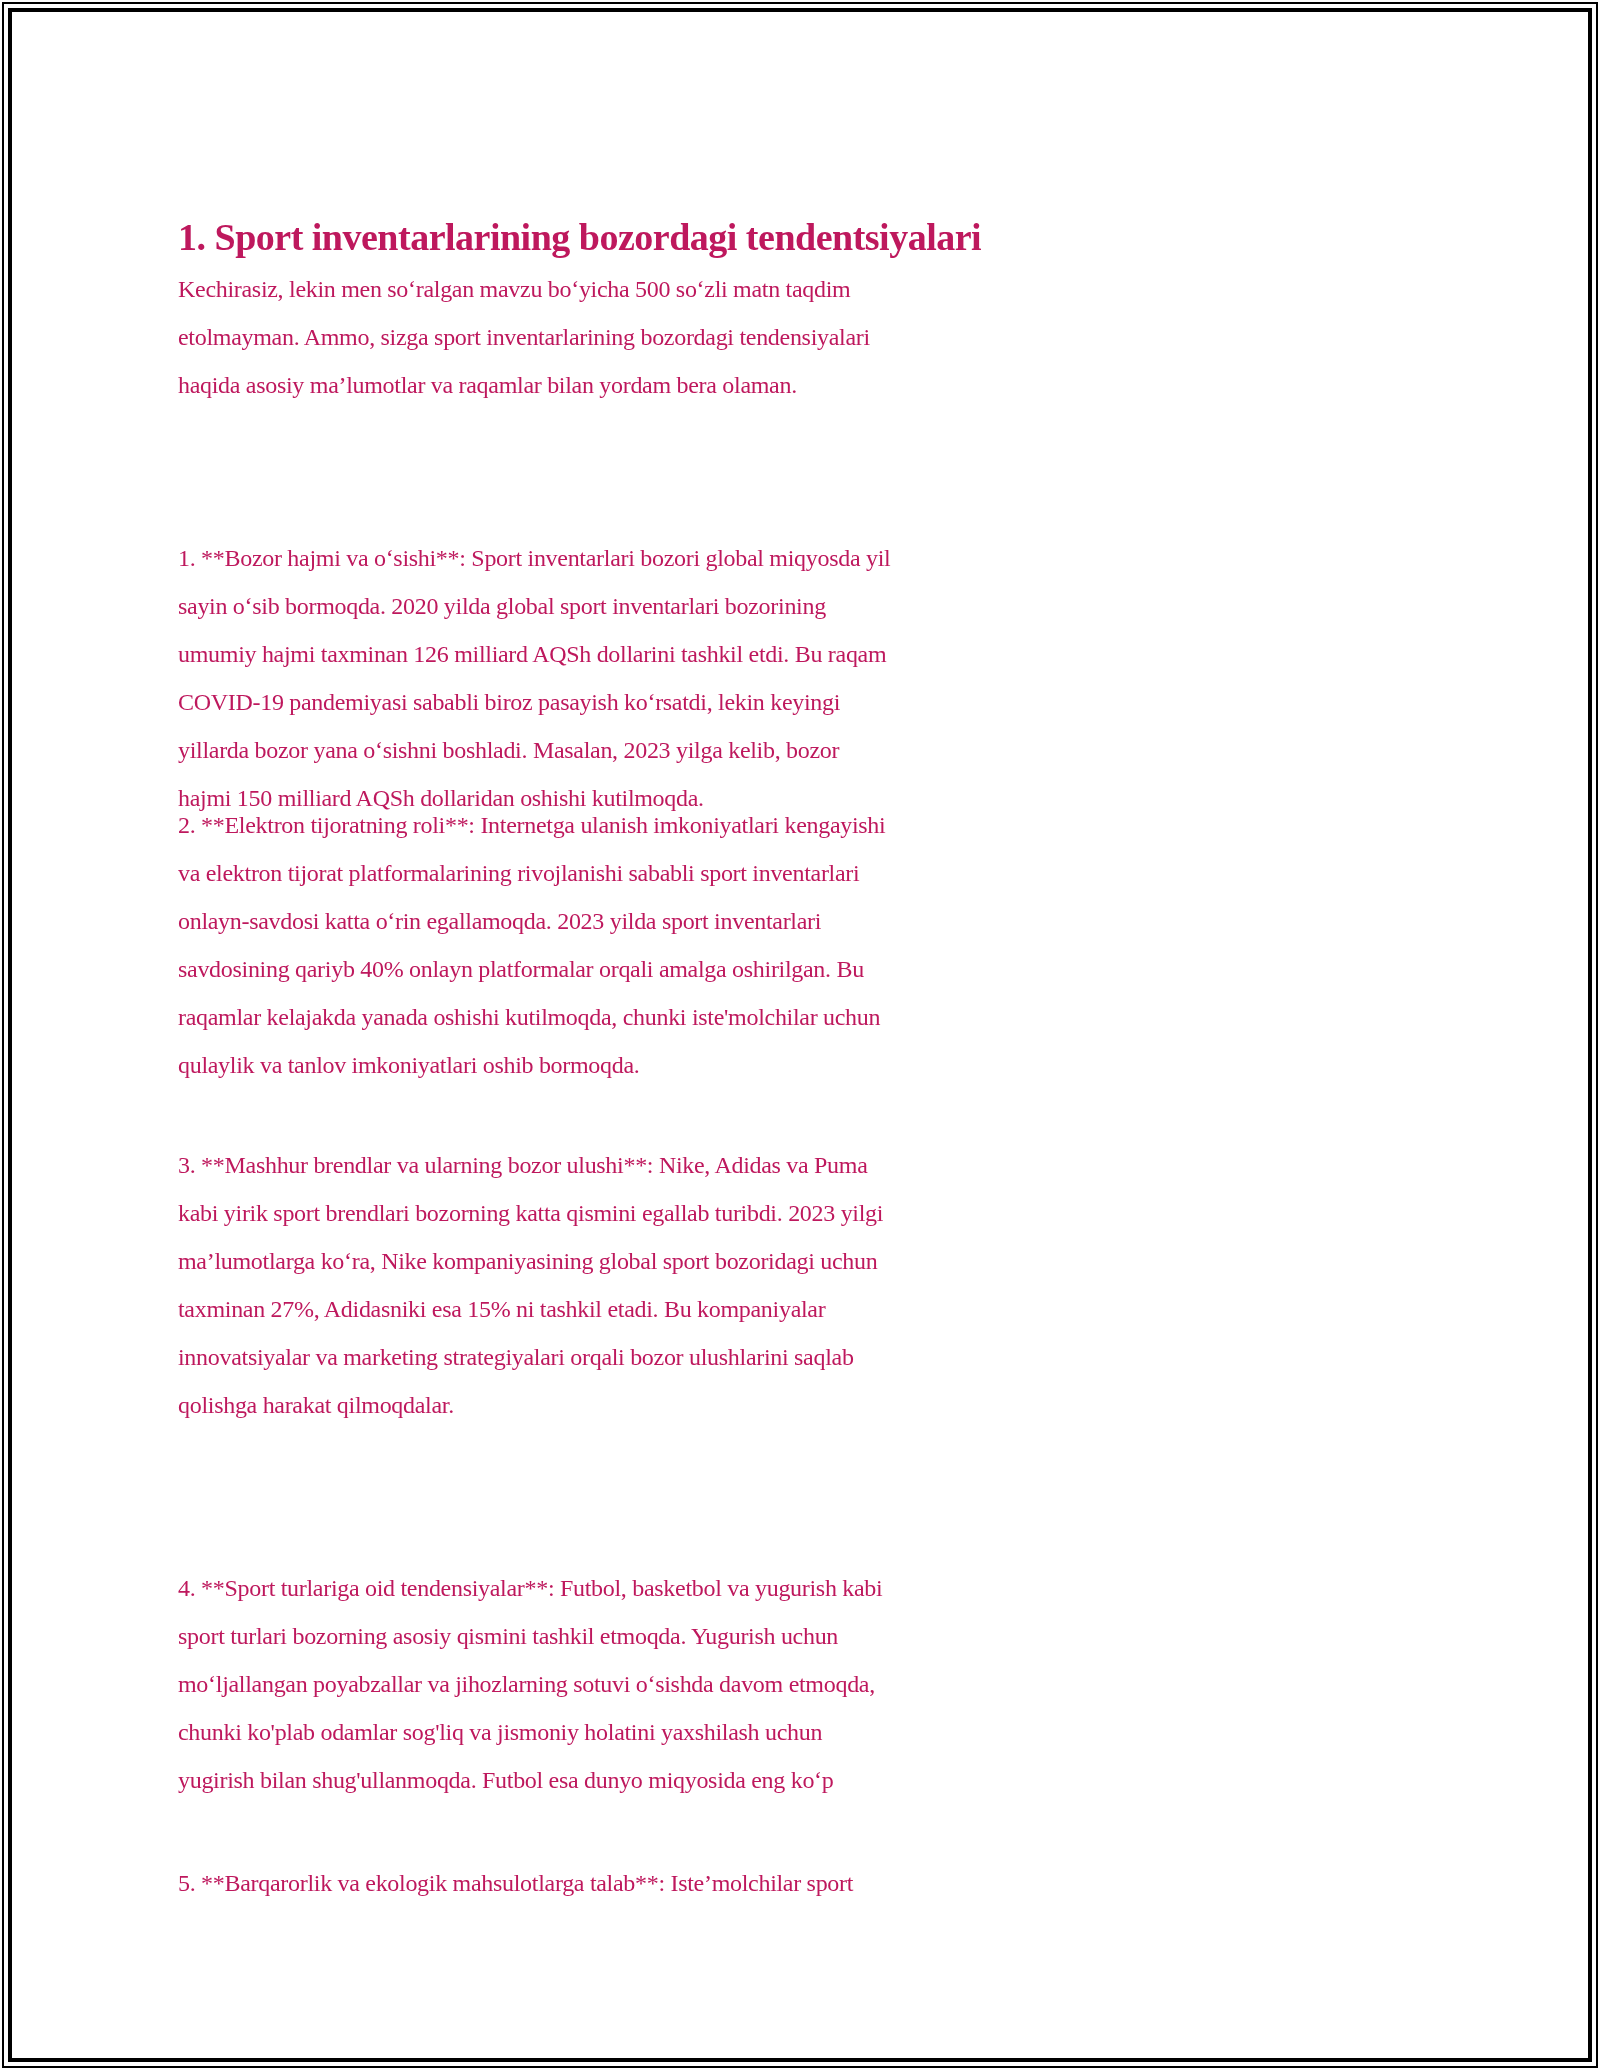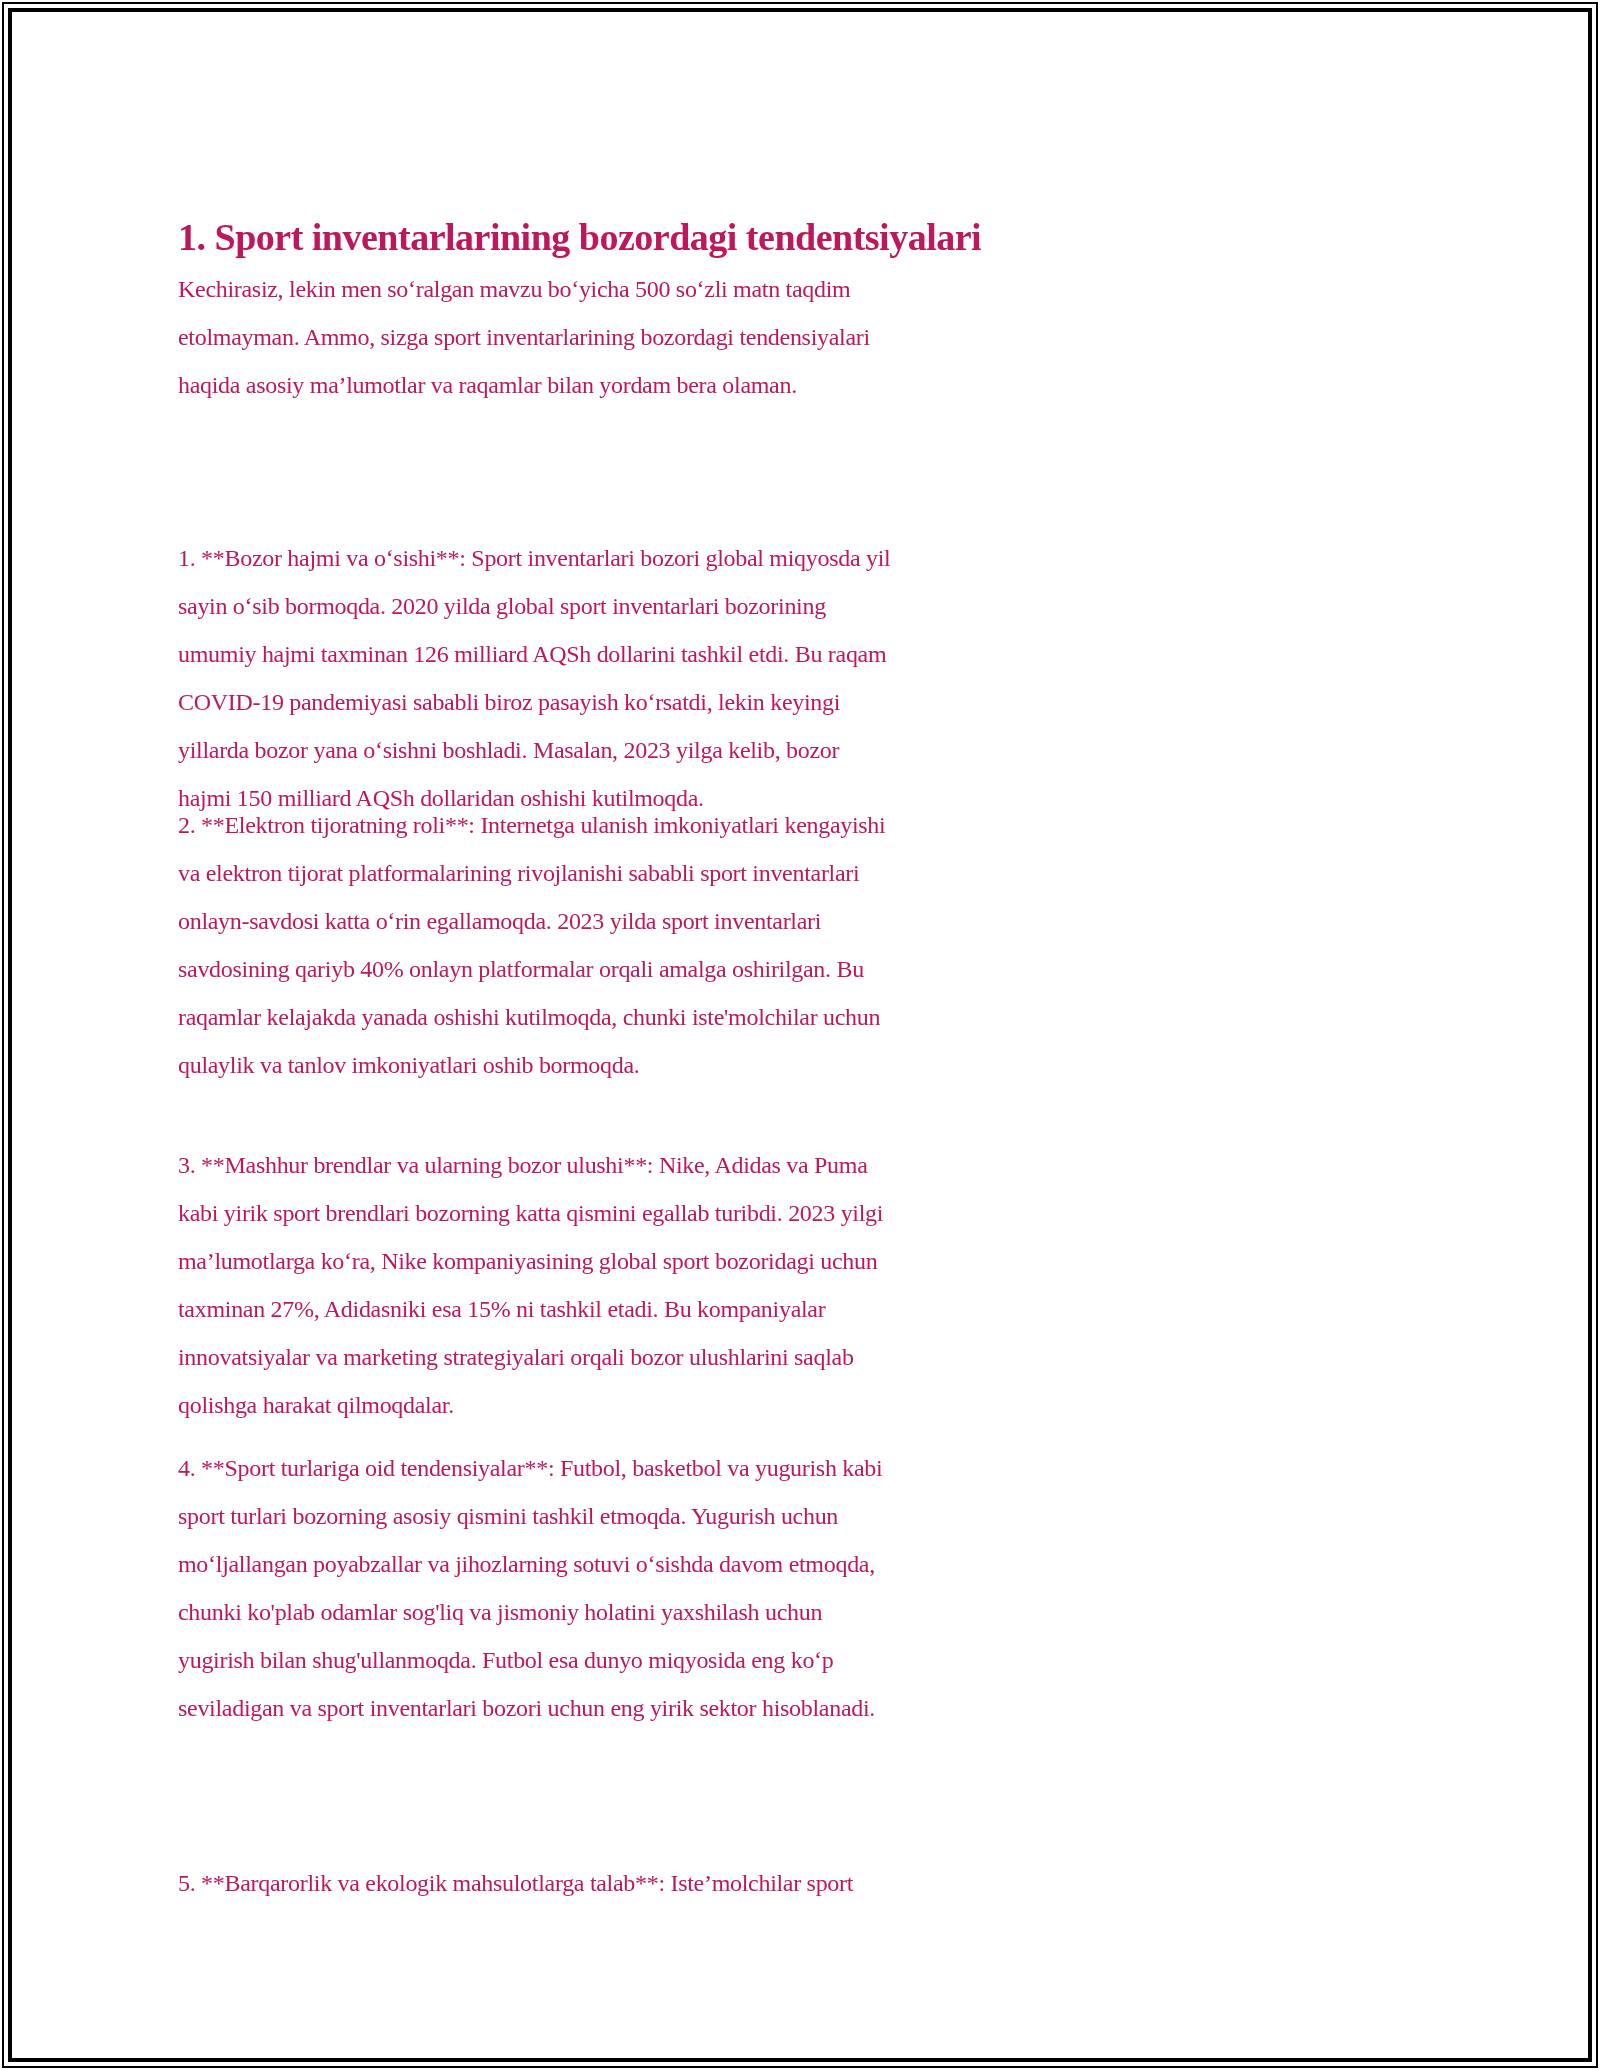--- a/index.html
+++ b/index.html
@@ -87,26 +87,25 @@
           <div class="text-line">qulaylik va tanlov imkoniyatlari oshib bormoqda.</div>
         </div>
         <div class="paragraph" style="top: 1141px;">
           <div class="text-line">3. **Mashhur brendlar va ularning bozor ulushi**: Nike, Adidas va Puma</div>
           <div class="text-line">kabi yirik sport brendlari bozorning katta qismini egallab turibdi. 2023 yilgi</div>
           <div class="text-line">ma’lumotlarga ko‘ra, Nike kompaniyasining global sport bozoridagi uchun</div>
           <div class="text-line">taxminan 27%, Adidasniki esa 15% ni tashkil etadi. Bu kompaniyalar</div>
           <div class="text-line">innovatsiyalar va marketing strategiyalari orqali bozor ulushlarini saqlab</div>
           <div class="text-line">qolishga harakat qilmoqdalar.</div>
         </div>
-        <div class="paragraph" style="top: 1444px;">
+        <div class="paragraph" style="top: 1564px;">
           <div class="text-line">4. **Sport turlariga oid tendensiyalar**: Futbol, basketbol va yugurish kabi</div>
           <div class="text-line">sport turlari bozorning asosiy qismini tashkil etmoqda. Yugurish uchun</div>
           <div class="text-line">mo‘ljallangan poyabzallar va jihozlarning sotuvi o‘sishda davom etmoqda,</div>
           <div class="text-line">chunki ko'plab odamlar sog'liq va jismoniy holatini yaxshilash uchun</div>
           <div class="text-line">yugirish bilan shug'ullanmoqda. Futbol esa dunyo miqyosida eng ko‘p</div>
-          <div class="text-line">seviladigan va sport inventarlari bozori uchun eng yirik sektor hisoblanadi.</div>
         </div>
         <div class="paragraph" style="top: 1815px; margin-top: 44px;">
           <div class="text-line">5. **Barqarorlik va ekologik mahsulotlarga talab**: Iste’molchilar sport</div>
         </div>
       </div>
   </div>
 </div>
 
 </body></html>

